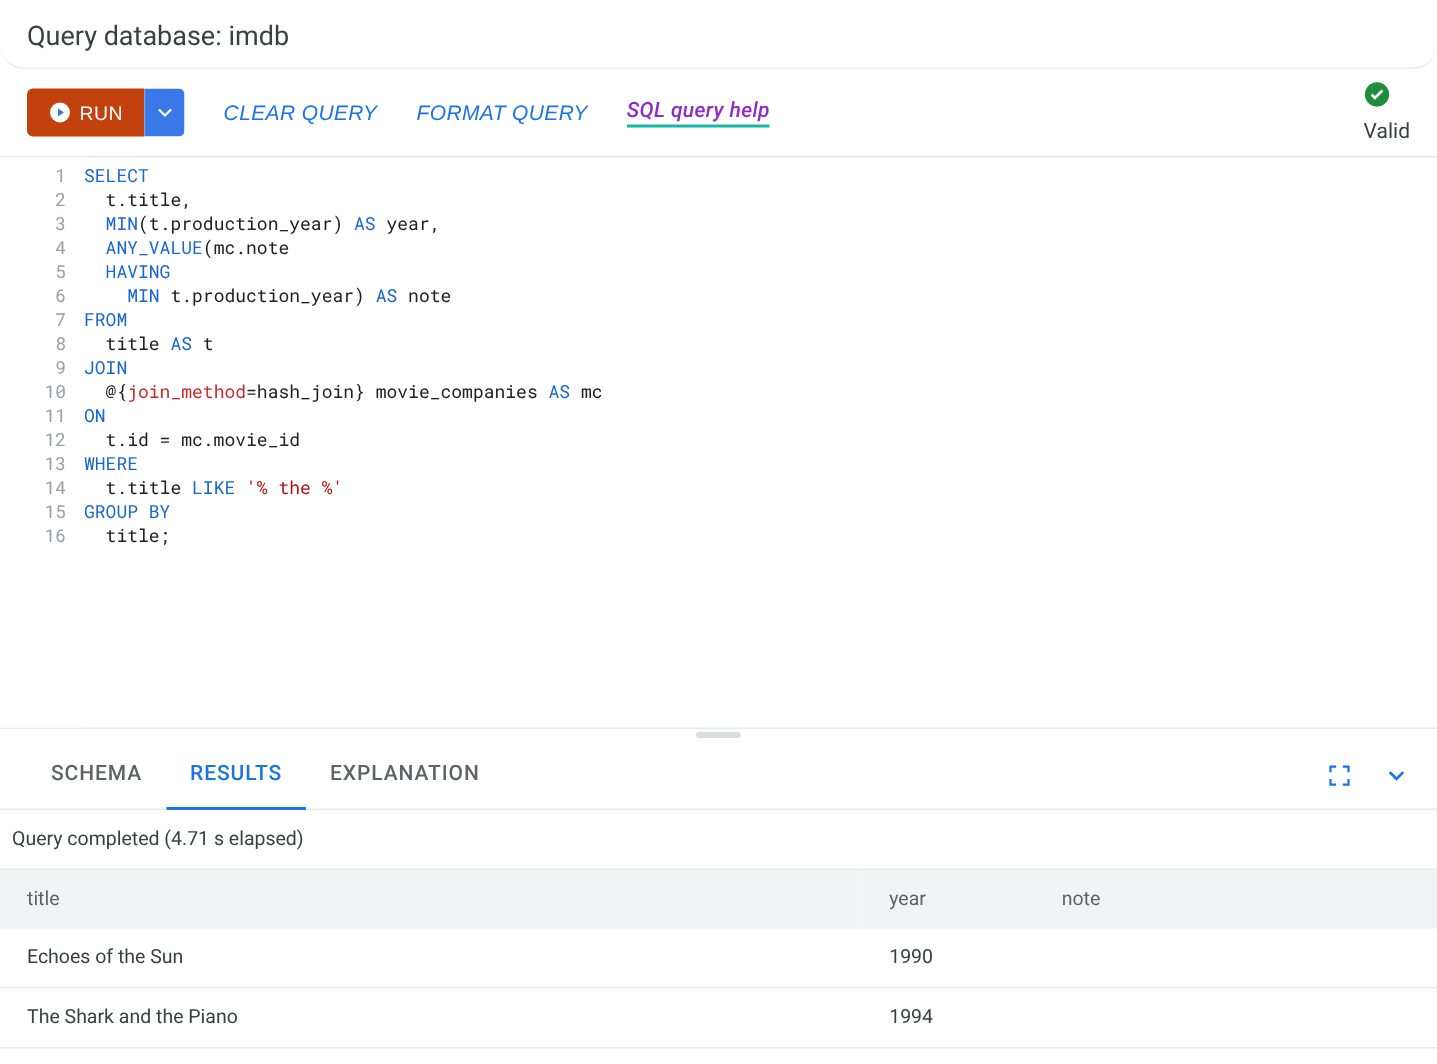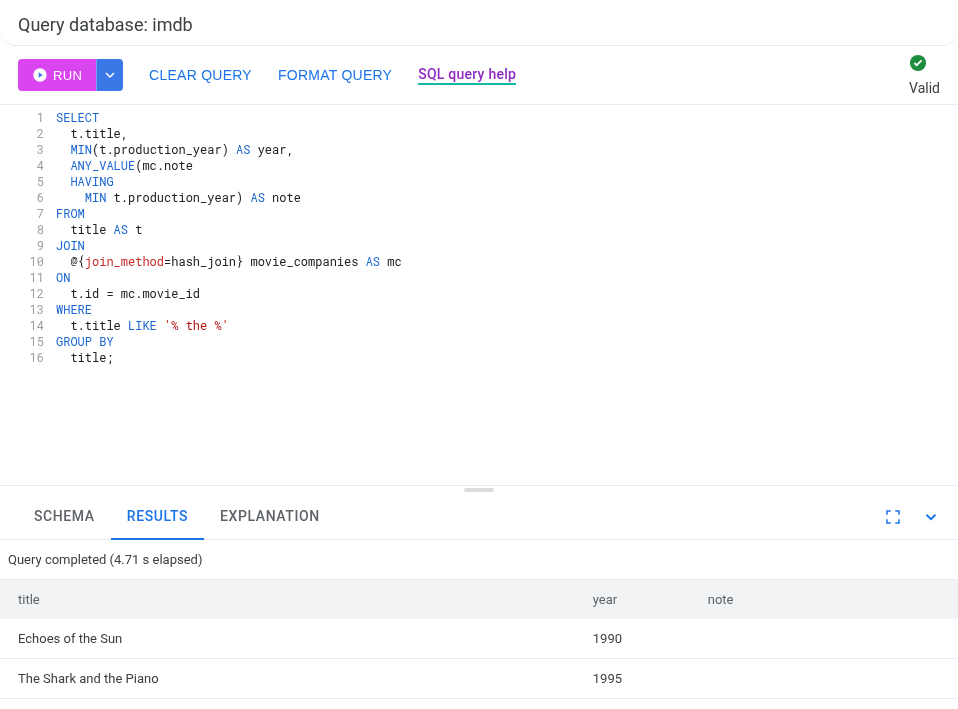--- a/index.html
+++ b/index.html
@@ -1,23 +1,23 @@
 <!DOCTYPE html>
 <html><head>
 <meta charset="utf-8">
 <style>
 * { box-sizing: border-box; margin: 0; padding: 0; }
 body { font-family: -apple-system, BlinkMacSystemFont, "Segoe UI", Roboto, Arial, sans-serif; color: #202124; background: #fff; width: 958px; }
 .header { padding: 14px 18px 10px; font-size: 18px; color: #3c4043; border-bottom: 1px solid #e8eaed; border-radius: 16px; }
 .toolbar { display: flex; align-items: center; padding: 8px 18px; border-bottom: 1px solid #e8eaed; }
 .toolbar-left { display: flex; align-items: center; gap: 26px; }
 .run-group { display: flex; align-items: stretch; }
-.run-btn { display: flex; align-items: center; gap: 5px; background: #d946ef; color: #fff; border: none; padding: 8px 14px; border-radius: 4px 0 0 4px; font-size: 13px; font-weight: 500; letter-spacing: .3px; cursor: pointer; }
+.run-btn { display: flex; align-items: center; gap: 5px; background: #c2410c; color: #fff; border: none; padding: 8px 14px; border-radius: 4px 0 0 4px; font-size: 13px; font-weight: 500; letter-spacing: .3px; cursor: pointer; }
 .run-caret { background: #3b78e7; color: #fff; border: none; border-left: 1px solid rgba(255,255,255,.3); padding: 0 8px; border-radius: 0 4px 4px 0; cursor: pointer; display: flex; align-items: center; }
-.tool-link { background: none; border: none; color: #1a73e8; font-size: 14px; font-weight: 500; letter-spacing: .25px; cursor: pointer; }
+.tool-link { background: none; border: none; color: #1a73e8; font-size: 14px; font-weight: 500; letter-spacing: .25px; cursor: pointer; font-style: italic; }
 .tool-link.purple { color: #8f2ac3; border-bottom: 2px solid #14b8a6; padding-bottom: 1px; }
 .toolbar-right { margin-left: auto; display: flex; gap: 8px; font-size: 14px; color: #3c4043; flex-direction: column; }
 .valid-icon { width: 18px; height: 18px; }
 .editor { display: flex; border-bottom: 1px solid #e8eaed; }
 .gutter { width: 56px; text-align: right; padding: 4px 12px 4px 0; color: #9aa0a6; font-family: "Roboto Mono", Menlo, Consolas, monospace; font-size: 12px; line-height: 16px; user-select: none; background: #fff; }
 .gutter div { height: 16px; }
 .code { flex: 1; padding: 4px 0; font-family: "Roboto Mono", Menlo, Consolas, monospace; font-size: 12px; line-height: 16px; white-space: pre; min-height: 380px; }
 .code .row { height: 16px; }
 .kw { color: #1967d2; }
 .str { color: #b31412; }
@@ -129,21 +129,21 @@
         </tr>
       </thead>
     <tbody id="tbody">
         <tr>
           <td>Echoes of the Sun</td>
           <td>1990</td>
           <td></td>
         </tr>
         <tr>
           <td>The Shark and the Piano</td>
-          <td>1995</td>
+          <td>1994</td>
           <td></td>
         </tr>
         <tr>
           <td>The Continuing Squalor of Bill E. the Predictor</td>
           <td>2006</td>
           <td></td>
         </tr>
       </tbody>
   </table>
 </div>

